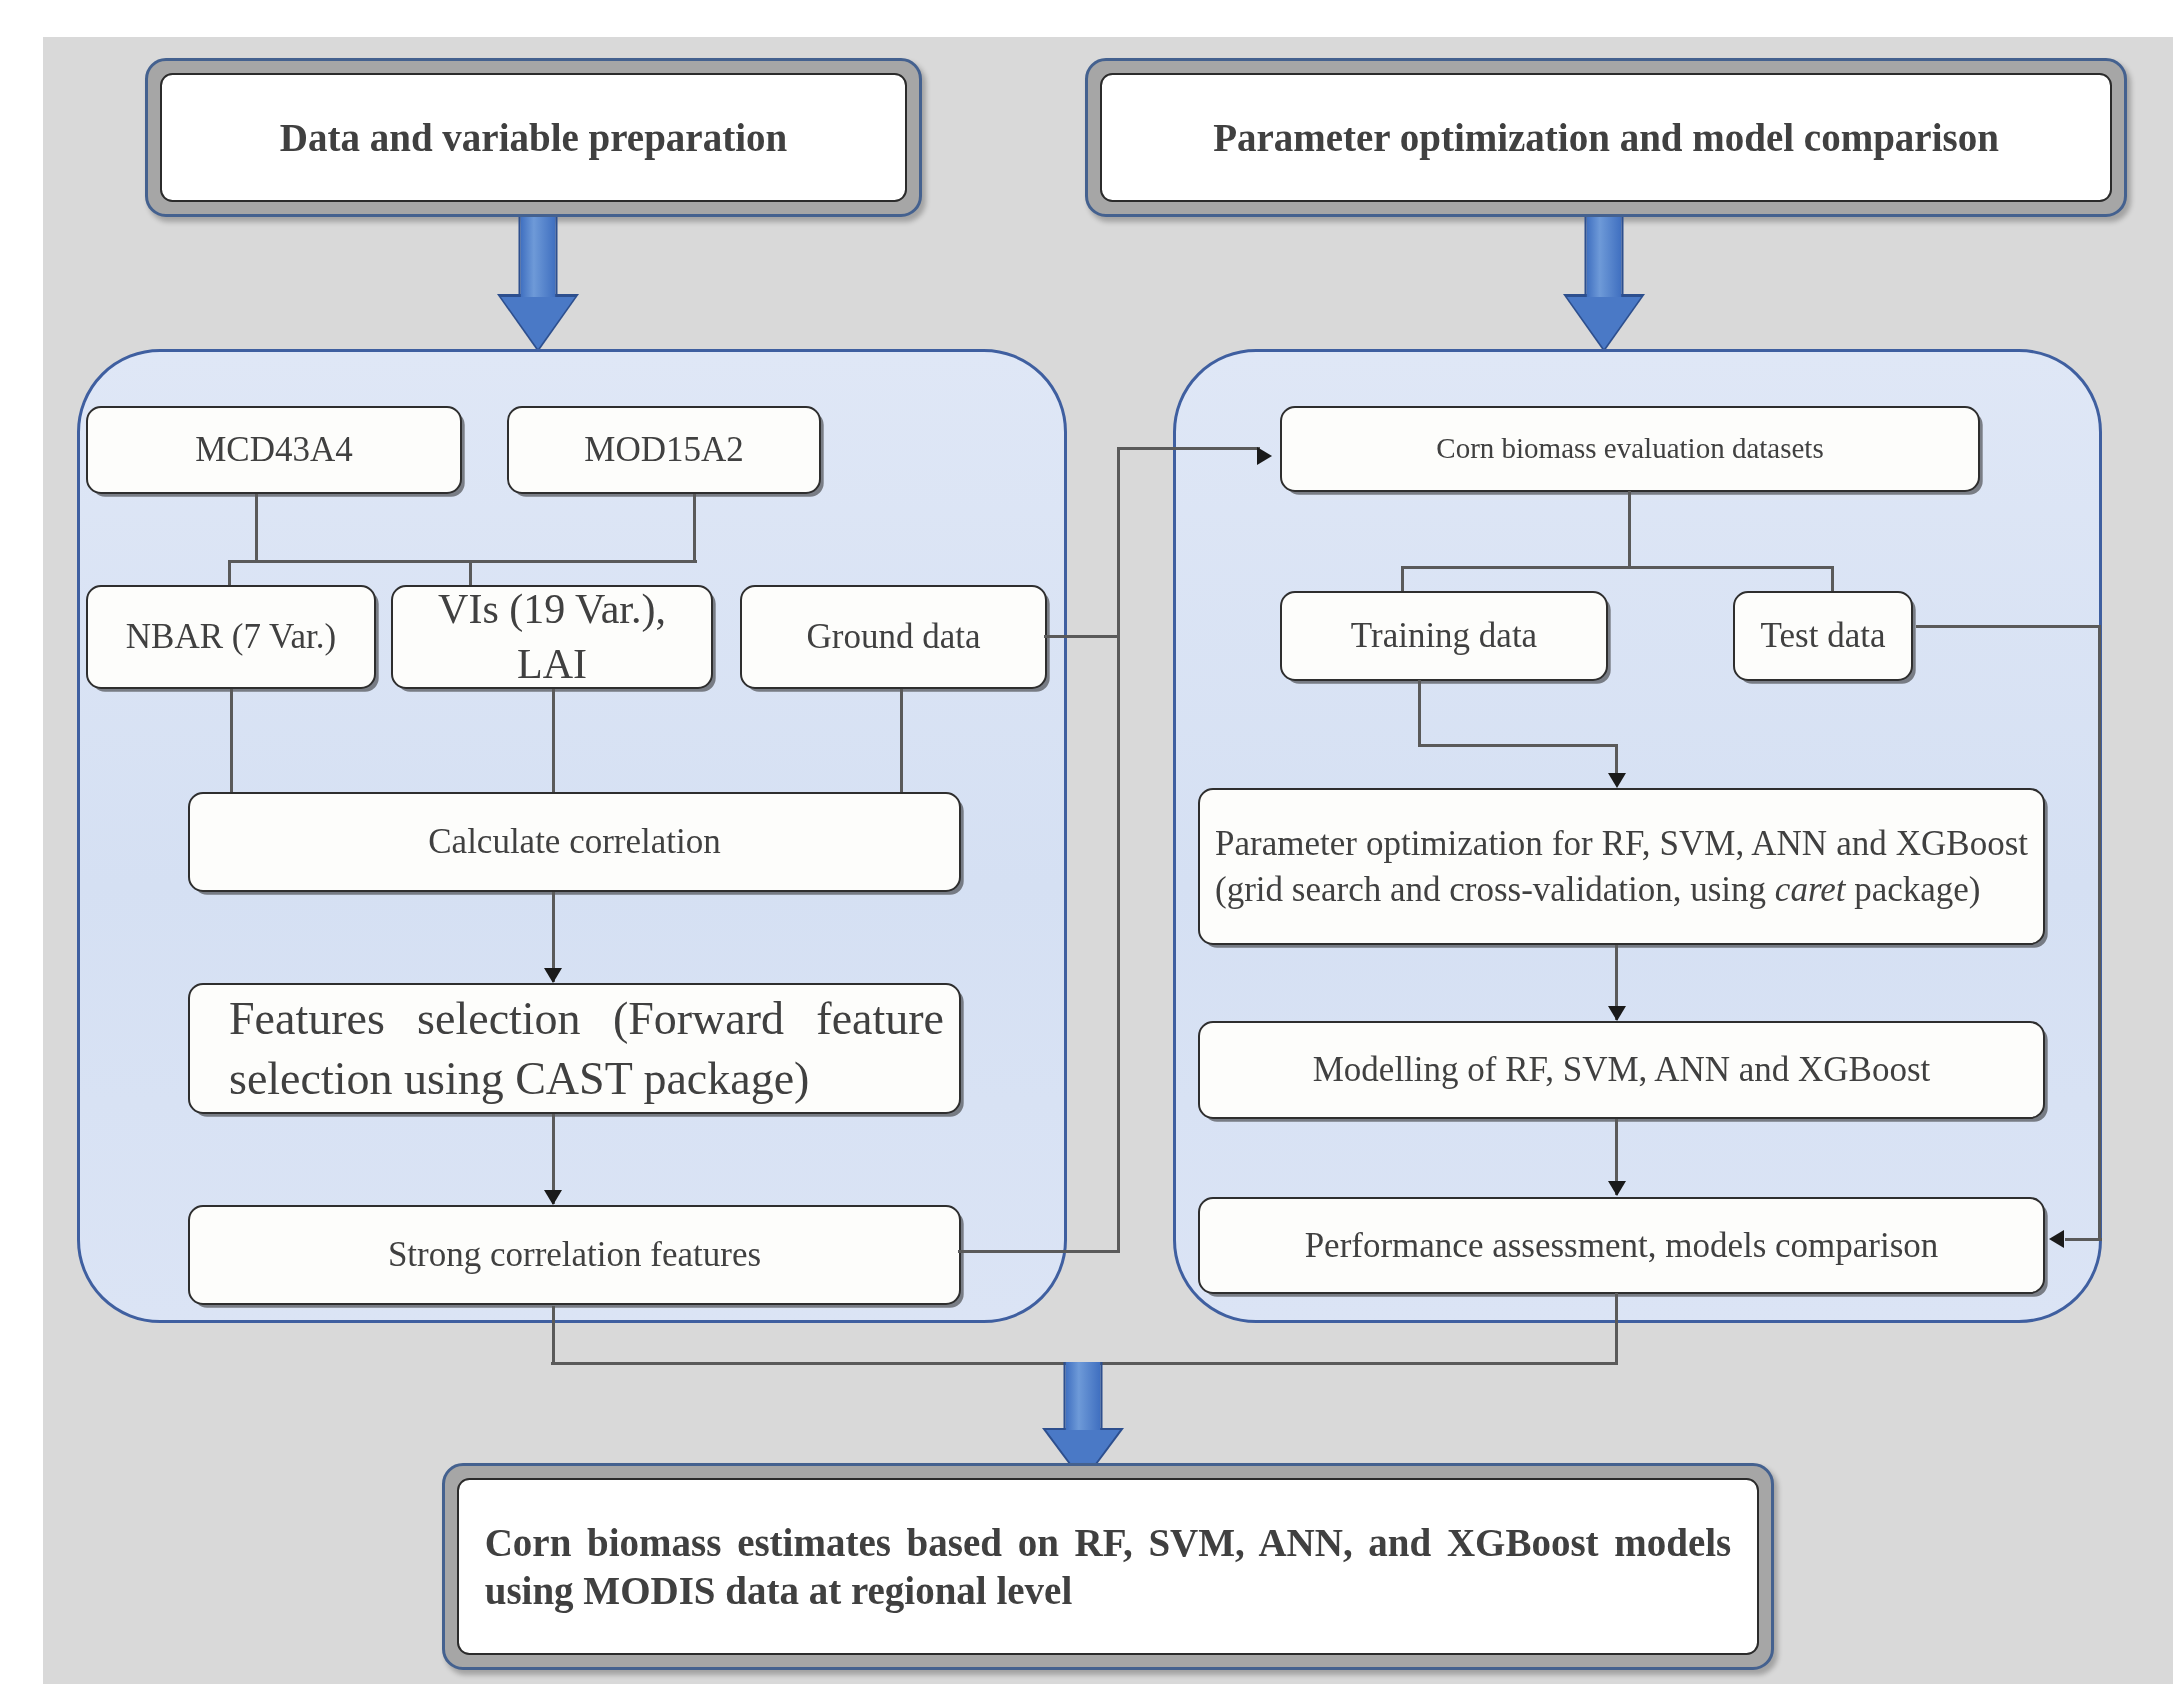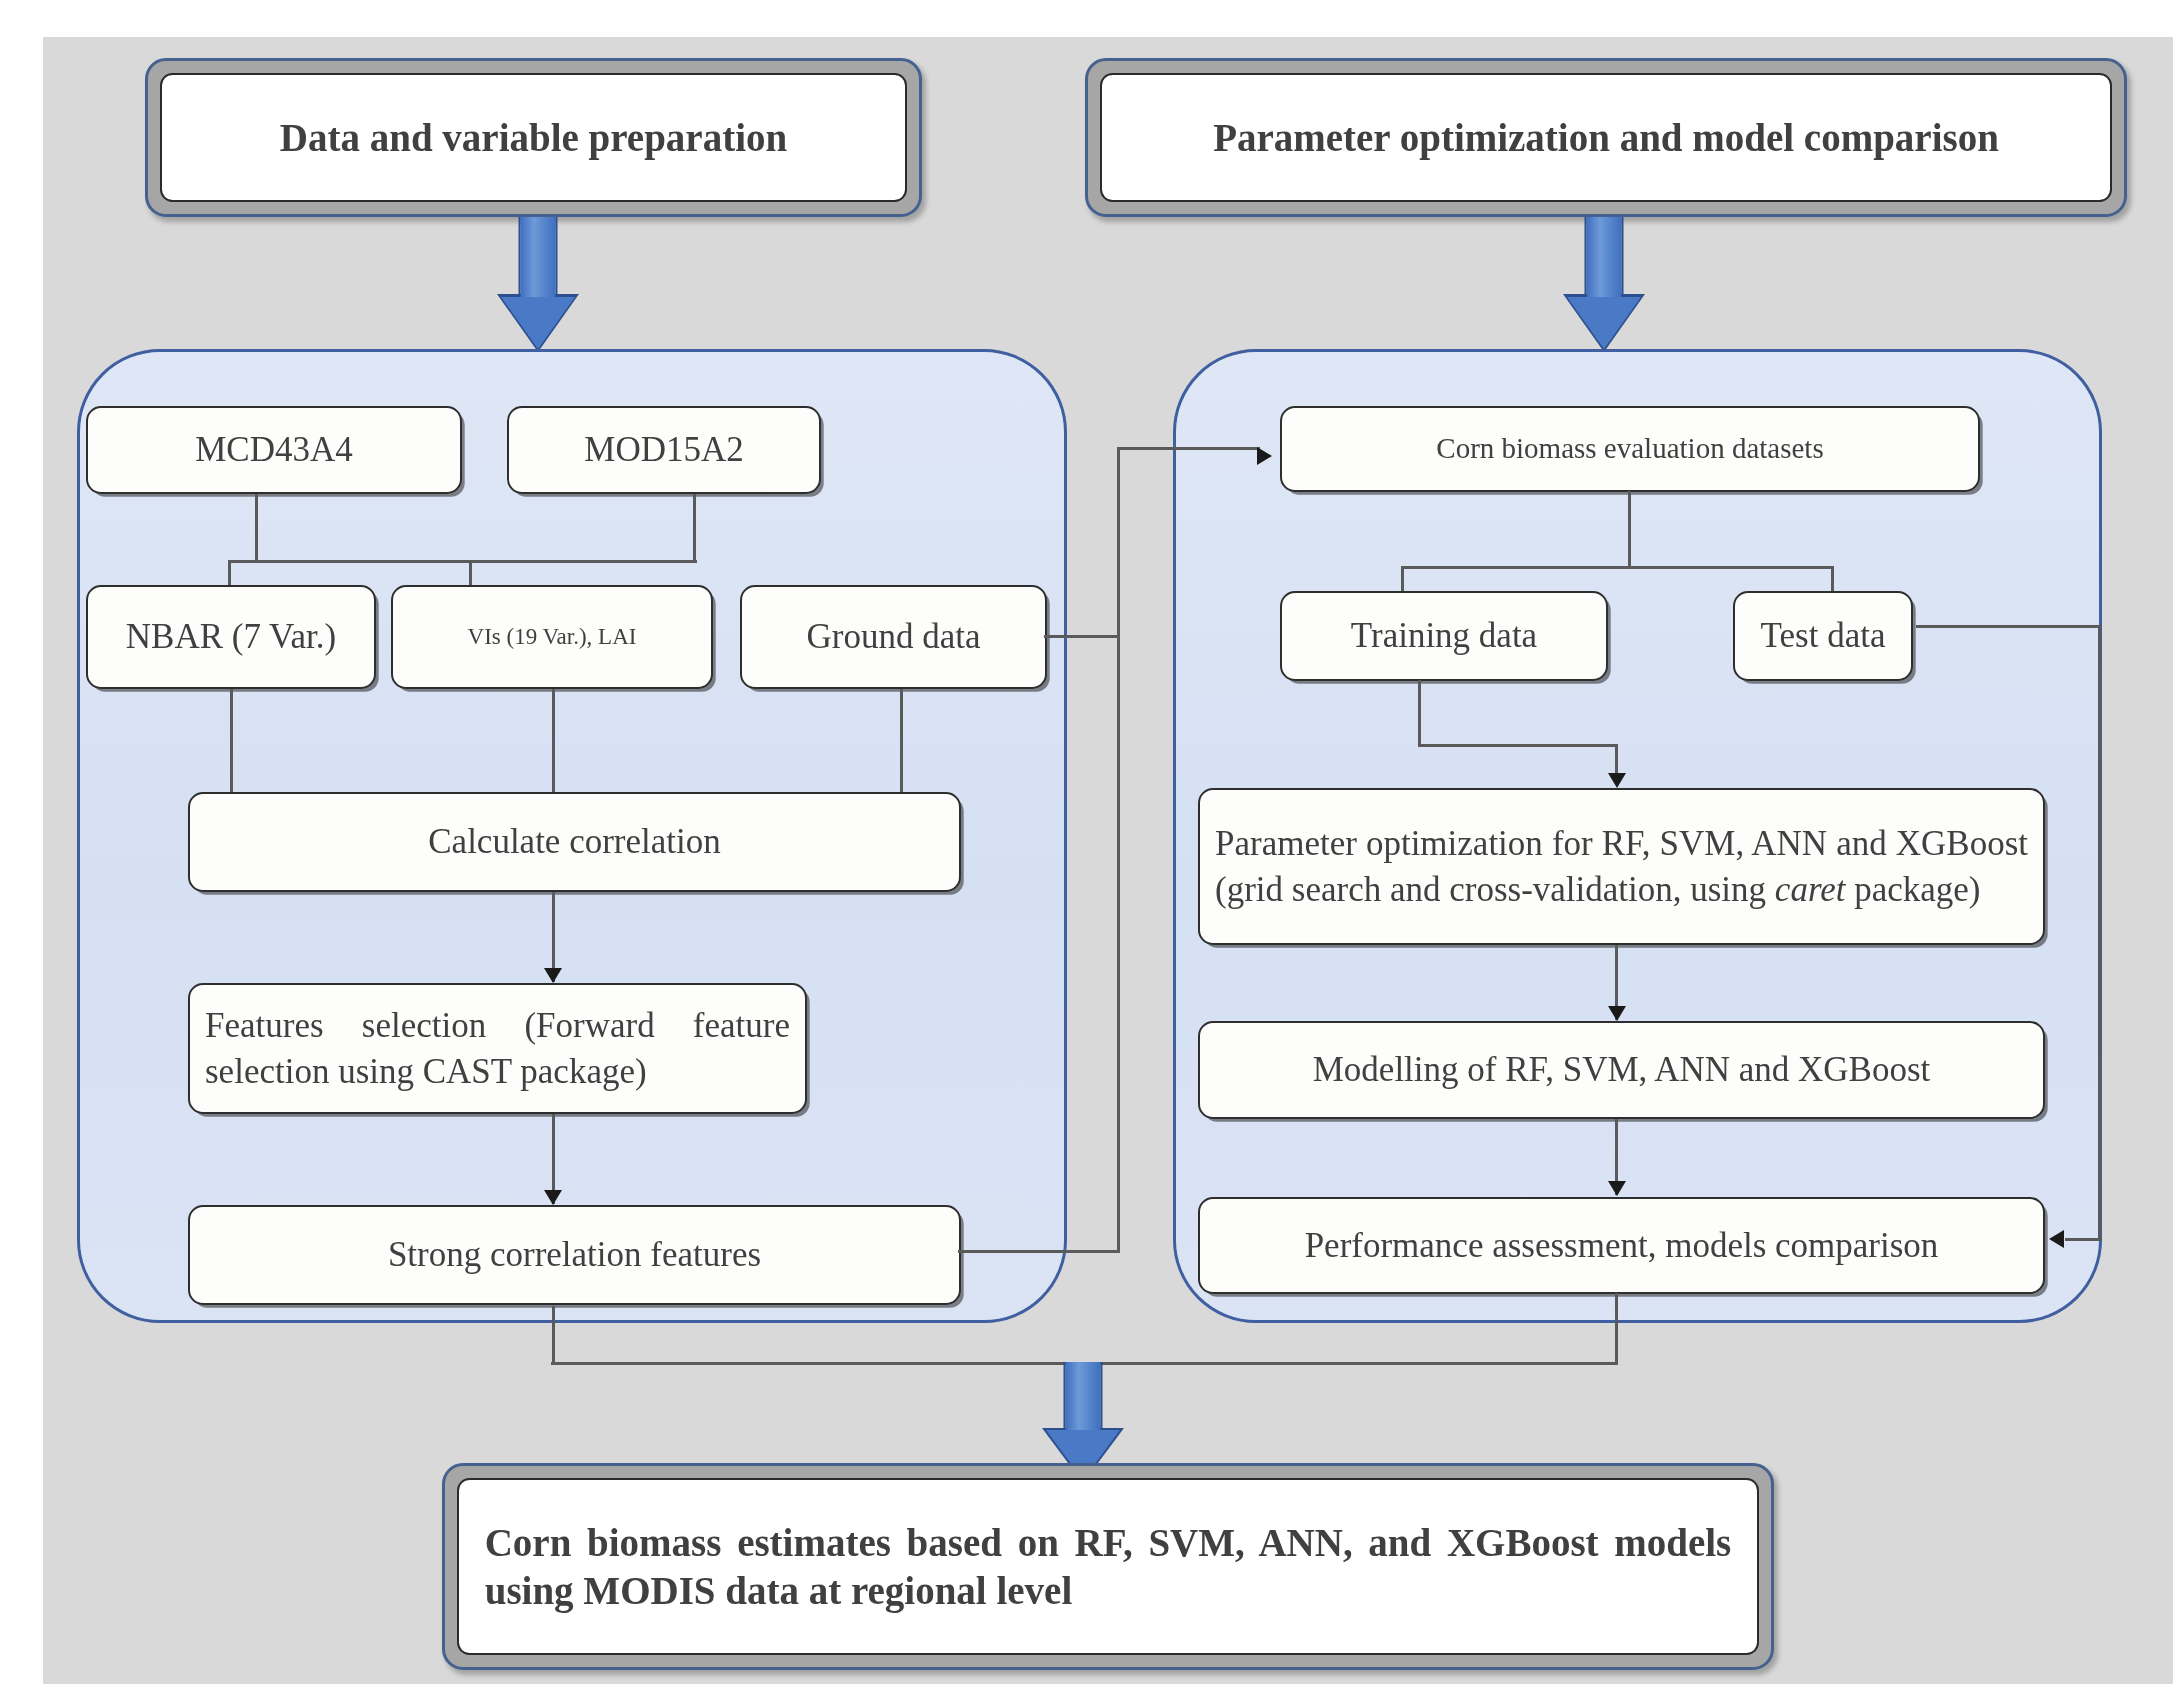--- a/index.html
+++ b/index.html
@@ -163,21 +163,21 @@
   <div class="hline" style="left:228px;top:560px;width:469px;"></div>
   <div class="vline" style="left:228px;top:560px;height:54px;"></div>
   <div class="arrow-dn" style="left:220px;top:604px;"></div>
   <div class="vline" style="left:469px;top:560px;height:54px;"></div>
   <div class="arrow-dn" style="left:462px;top:604px;"></div>
 
   <div class="node ctr" style="left:86px;top:585px;width:290px;height:104px;font-size:35px;">
     <span>NBAR (7 Var.)</span>
   </div>
 
-  <div class="node ctr" style="left:391px;top:585px;width:322px;height:104px;font-size:23px;">
+  <div class="node ctr" style="left:391px;top:585px;width:322px;height:104px;font-size:42px;">
     <span>VIs (19 Var.), LAI</span>
   </div>
 
   <div class="node ctr" style="left:740px;top:585px;width:307px;height:104px;font-size:35px;">
     <span>Ground data</span>
   </div>
 
   <div class="vline" style="left:230px;top:689px;height:117px;"></div>
   <div class="vline" style="left:552px;top:689px;height:117px;"></div>
   <div class="vline" style="left:900px;top:689px;height:117px;"></div>
@@ -185,21 +185,21 @@
   <div class="vline" style="left:552px;top:803px;height:83px;"></div>
   <div class="arrow-dn" style="left:544px;top:872px;"></div>
 
   <div class="node ctr" style="left:188px;top:792px;width:773px;height:100px;font-size:35px;">
     <span>Calculate correlation</span>
   </div>
 
   <div class="vline" style="left:552px;top:892px;height:90px;"></div>
   <div class="arrow-dn" style="left:544px;top:968px;"></div>
 
-  <div class="node just" style="left:188px;top:983px;width:619px;height:131px;font-size:35px;">
+  <div class="node just" style="left:188px;top:983px;width:773px;height:131px;font-size:46px;padding-left:24px;">
     <span>Features selection (Forward feature selection using CAST package)</span>
   </div>
 
   <div class="vline" style="left:552px;top:1114px;height:90px;"></div>
   <div class="arrow-dn" style="left:544px;top:1190px;"></div>
 
   <div class="node ctr" style="left:188px;top:1205px;width:773px;height:100px;font-size:35px;">
     <span>Strong correlation features</span>
   </div>
 

